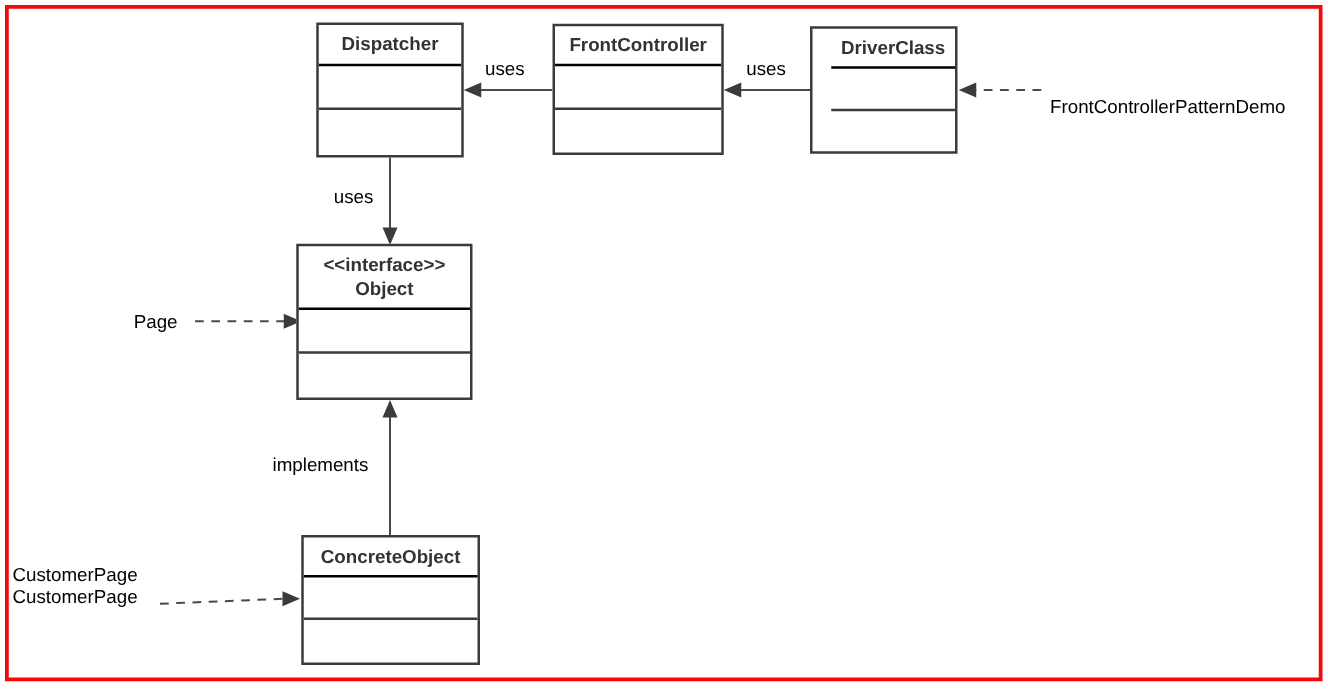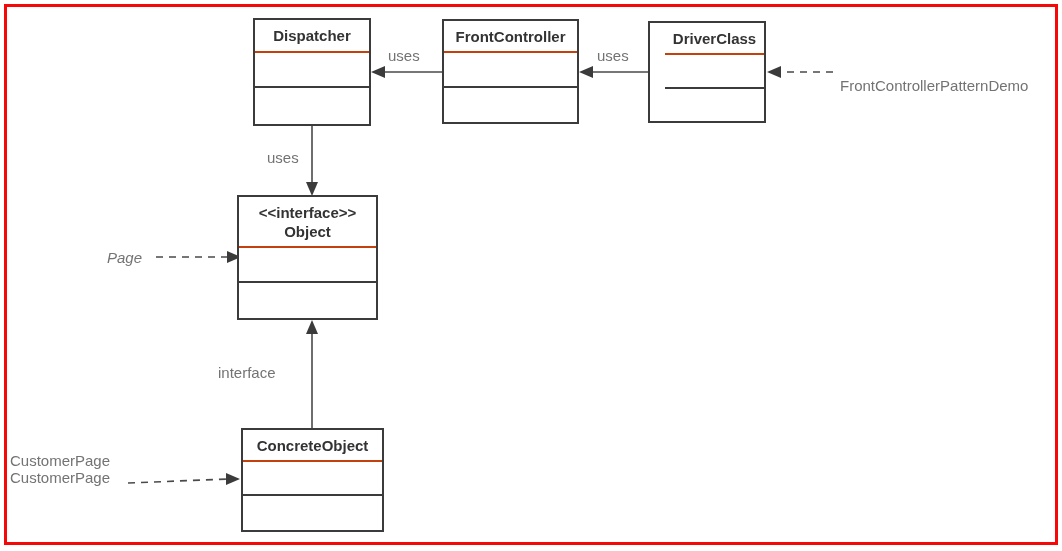--- a/index.html
+++ b/index.html
@@ -30,42 +30,42 @@
   .uml-class {
     position: absolute;
     box-sizing: border-box;
     border: 2px solid #3b3b3b;
     background: #ffffff;
     display: flex;
     flex-direction: column;
   }
   .uml-title {
     box-sizing: border-box;
-    border-bottom: 2px solid #c2410c;
+    border-bottom: 2px solid #000000;
     display: flex;
     flex-direction: column;
     align-items: center;
     justify-content: center;
     font-weight: bold;
     font-size: 15px;
     line-height: 19px;
     color: #333333;
     text-align: center;
   }
   .uml-attrs {
     box-sizing: border-box;
     border-bottom: 2px solid #3b3b3b;
   }
   .uml-ops { flex: 1 1 auto; }
 
   .diagram-label {
     position: absolute;
     font-size: 15px;
     line-height: 17px;
-    color: #737373;
+    color: #000000;
     white-space: nowrap;
   }
 
   .svg-line { stroke: #4a4a4a; stroke-width: 1.6; fill: none; }
   .svg-dash { stroke: #4a4a4a; stroke-width: 1.6; fill: none; stroke-dasharray: 7 6; }
   .svg-head { fill: #3b3b3b; stroke: none; }
 </style>
 </head>
 <body>
 
@@ -143,23 +143,23 @@
     <div class="uml-attrs" style="height:34px;"></div>
     <div class="uml-ops"></div>
   </div>
 
   <div class="diagram-label" style="left:388px; top:47px;">uses</div>
 
   <div class="diagram-label" style="left:597px; top:47px;">uses</div>
 
   <div class="diagram-label" style="left:267px; top:149px;">uses</div>
 
-  <div class="diagram-label" style="left:218px; top:364px;">interface</div>
+  <div class="diagram-label" style="left:218px; top:364px;">implements</div>
 
-  <div class="diagram-label" style="left:107px; top:249px;font-style:italic;">Page</div>
+  <div class="diagram-label" style="left:107px; top:249px;">Page</div>
 
   <div class="diagram-label" style="left:840px; top:64px;margin-top:13px;">FrontControllerPatternDemo</div>
 
   <div class="diagram-label" style="left:10px; top:452px;">
     <div>CustomerPage</div>
     <div>CustomerPage</div>
   </div>
 
 </div>
 

